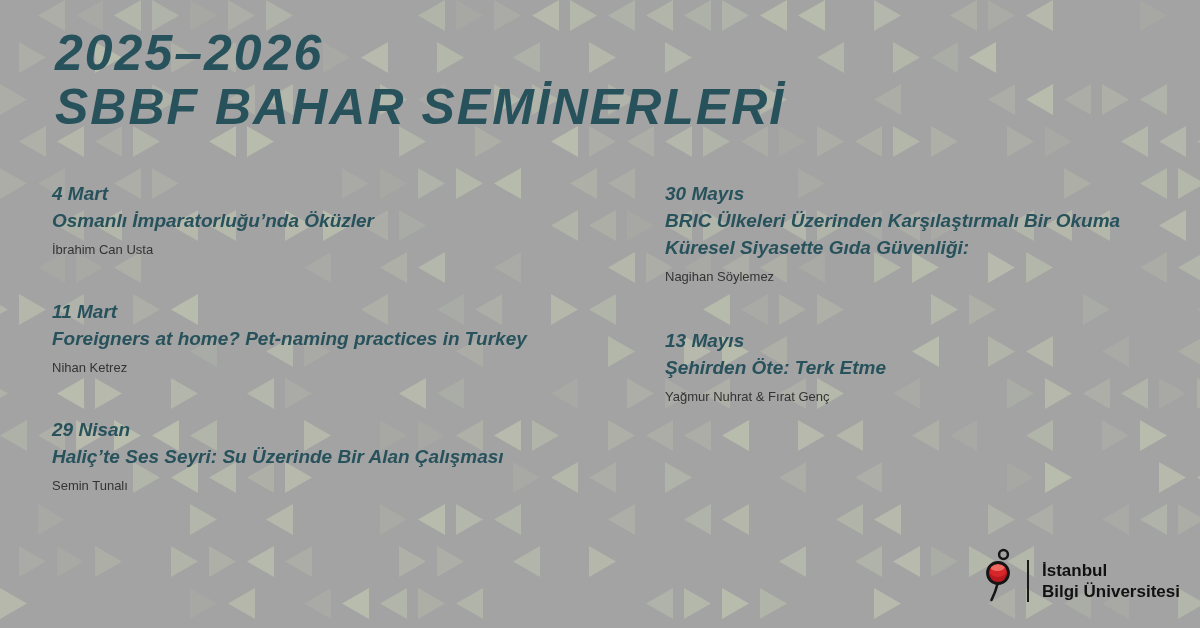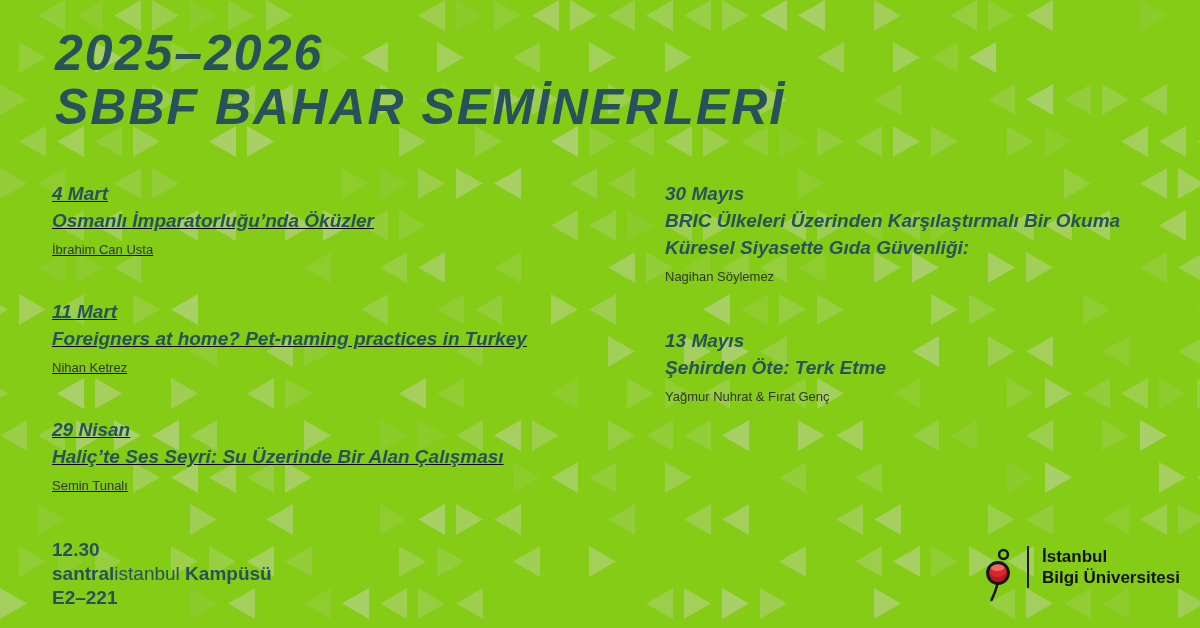--- a/index.html
+++ b/index.html
@@ -1,21 +1,21 @@
 <!DOCTYPE html>
 <html><head>
 <meta charset="utf-8">
 <style>
   html, body { margin: 0; padding: 0; }
   .poster {
     position: relative;
     width: 1200px;
     height: 628px;
     overflow: hidden;
-    background: #84cc16;
+    background: #a3a3a3;
     font-family: "Liberation Sans", sans-serif;
   }
   .pattern-svg {
     position: absolute;
     left: 0; top: 0;
     width: 1200px; height: 628px;
     z-index: 0;
   }
   .layer { position: absolute; z-index: 1; }
 
@@ -26,21 +26,21 @@
     line-height: 54px;
     font-weight: 700;
     font-style: italic;
     letter-spacing: 2px;
     color: #27525c;
     white-space: nowrap;
   }
 
   
   .col { display: flex; flex-direction: column; }
-  .col-left  { left: 52px;  top: 180px; width: 590px; text-decoration: underline; }
+  .col-left  { left: 52px;  top: 180px; width: 590px; }
   .col-right { left: 665px; top: 180px; width: 520px; }
   .col-left  .entry { margin-bottom: 34px; }
   .col-right .entry { margin-bottom: 36px; }
   .entry .date, .entry .stitle {
     font-size: 19px;
     line-height: 27px;
     font-weight: 700;
     font-style: italic;
     color: #27525c;
     white-space: nowrap;
@@ -62,21 +62,21 @@
     font-weight: 700;
     color: #27525c;
     white-space: nowrap;
   }
   .venue-line .regular { font-weight: 400; }
 
   
   .logo-block {
     left: 980px; top: 546px;
     display: flex;
-    align-items: flex-start;
+    align-items: flex-end;
   }
   .logo-icon-svg { display: block; }
   .logo-divider {
     width: 2px;
     height: 42px;
     background: #1a1a1a;
     margin: 0 13px 0 11px;
   }
   .logo-text {
     font-size: 17px;
@@ -462,25 +462,20 @@
         <div class="stitle">Küresel Siyasette Gıda Güvenliği:</div>
         <div class="speaker">Nagihan Söylemez</div>
       </div>
       <div class="entry">
         <div class="date">13 Mayıs</div>
         <div class="stitle">Şehirden Öte: Terk Etme</div>
         <div class="speaker">Yağmur Nuhrat &amp; Fırat Genç</div>
       </div>
     </section>
 
-  <footer class="layer venue-block">
-    <div class="venue-line">12.30</div>
-    <div class="venue-line"><span>santral</span><span class="regular">istanbul</span><span> Kampüsü</span></div>
-    <div class="venue-line">E2–221</div>
-  </footer>
 
   <div class="layer logo-block">
     <svg class="logo-icon-svg" width="36" height="56" viewBox="0 0 36 56" xmlns="http://www.w3.org/2000/svg">
       <path d="M17.5 38 Q15.5 46 11.5 54" fill="none" stroke="#151515" stroke-width="2.6" stroke-linecap="round"></path>
       <circle cx="18" cy="27" r="10.5" fill="#b8181f"></circle>
       <ellipse cx="18" cy="24" rx="9" ry="7" fill="#d7262a"></ellipse>
       <ellipse cx="17.5" cy="21.5" rx="7" ry="3.4" fill="#ef6a5e"></ellipse>
       <circle cx="18" cy="27" r="10.5" fill="none" stroke="#151515" stroke-width="2.8"></circle>
       <circle cx="23.5" cy="8.5" r="4.4" fill="none" stroke="#151515" stroke-width="2.5"></circle>
     </svg>

